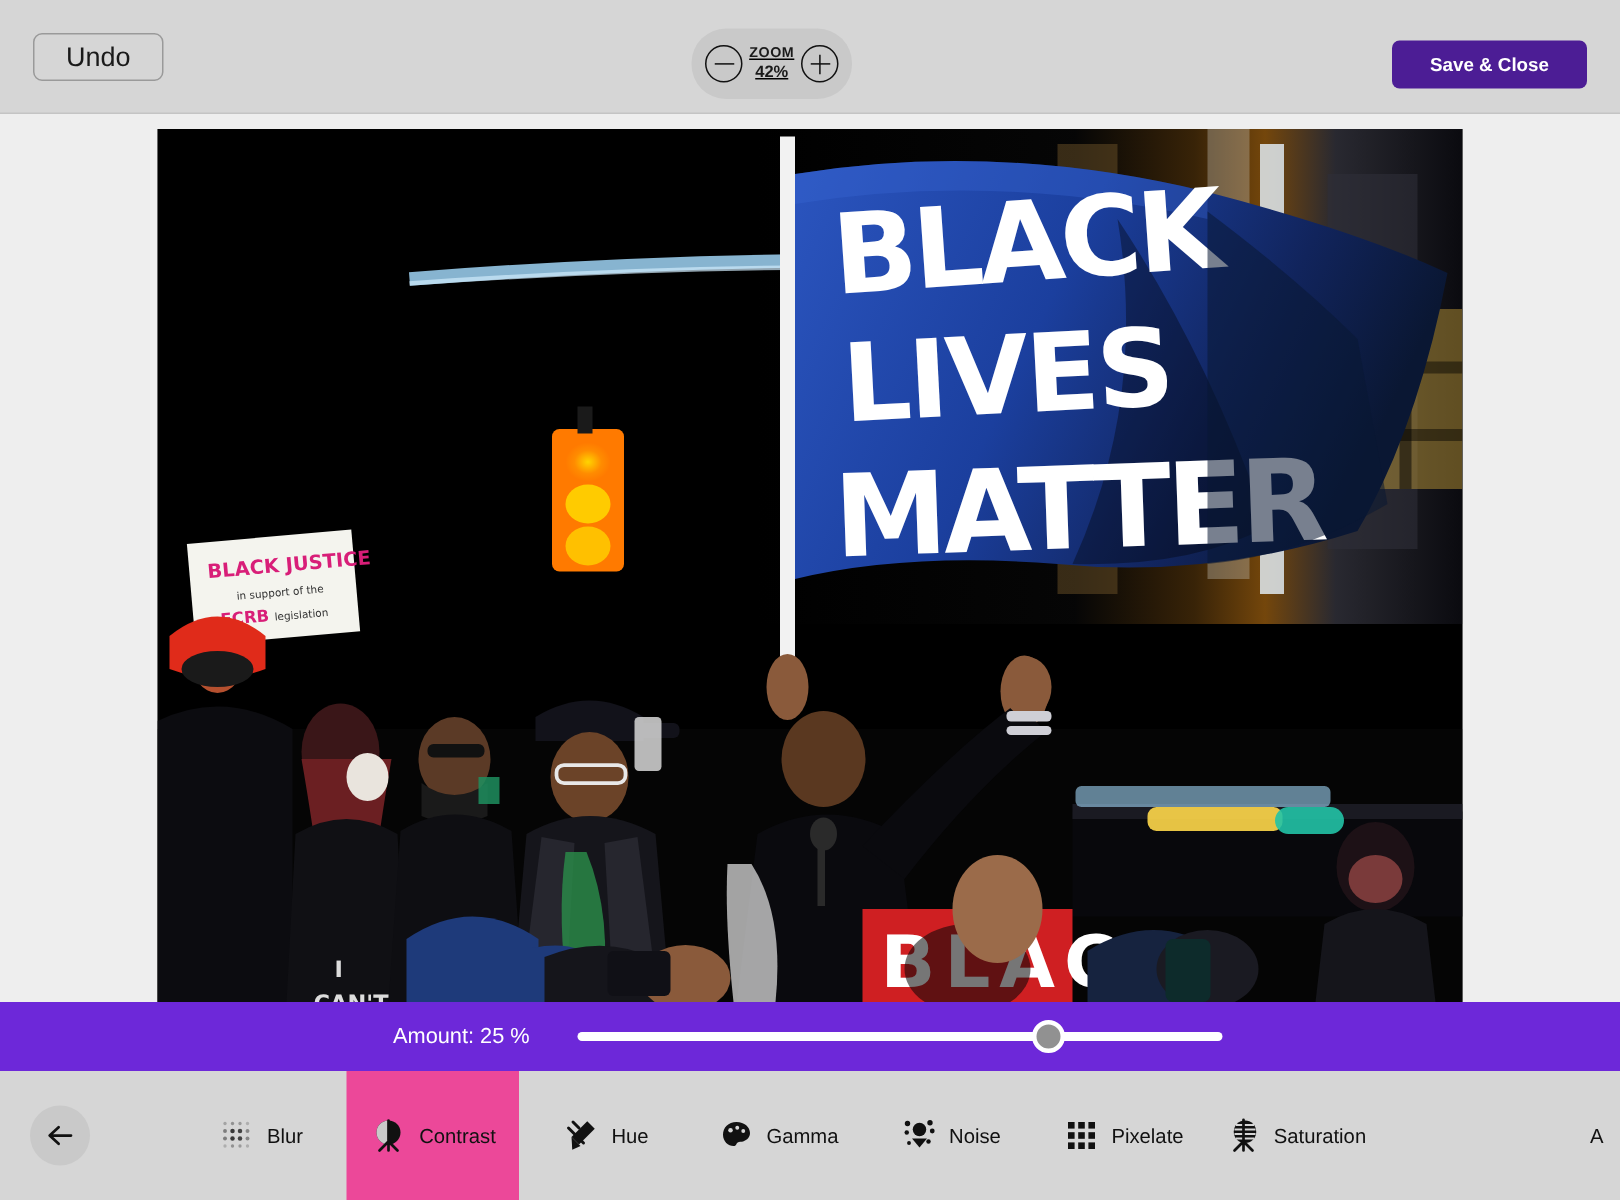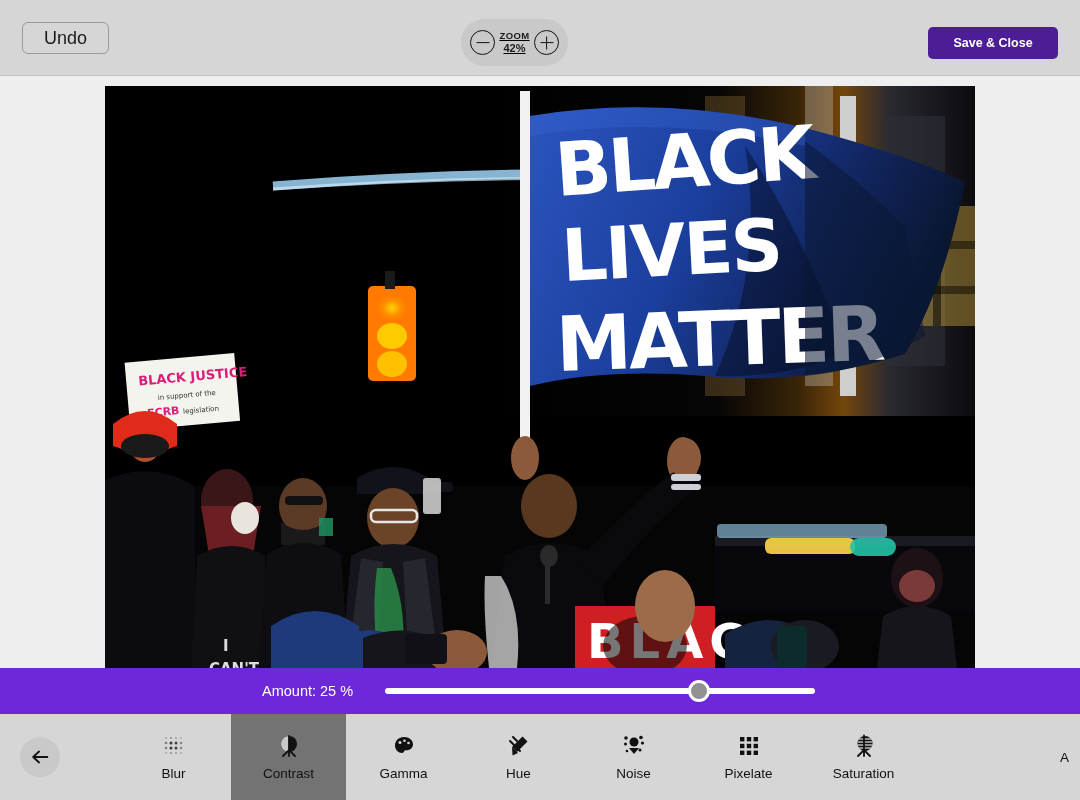--- a/index.html
+++ b/index.html
@@ -119,26 +119,26 @@
     background: #c9c9c9;
     display: flex; align-items: center; justify-content: center;
     cursor: pointer;
   }
   .filters {
     position: absolute; left: 116px; top: 0;
     height: 86px; display: flex; align-items: stretch;
   }
   .filter-item {
     width: 115px; height: 86px;
-    display: flex; flex-direction: column;
+    display: flex; flex-direction: row;
     align-items: center; justify-content: center;
     gap: 7px; cursor: pointer;
     background: transparent;
   }
-  .filter-item.active { background: #737373; }
+  .filter-item.active { background: #ec4899; }
   .filter-icon {
     width: 26px; height: 26px;
     display: flex; align-items: center; justify-content: center;
   }
   .filter-icon svg { display: block; }
   .filter-label {
     font-size: 13.5px; color: #111; white-space: nowrap;
   }
   .filter-cut {
     position: absolute; right: 0; top: 0; width: 20px; height: 86px;
@@ -372,39 +372,39 @@
             <path d="M12 2 a8 8 0 0 0 0 16 Z" fill="#c9c9c9"></path>
             <path d="M12 2 L12 22 M6 22 L12 16 L18 22" stroke="#111" stroke-width="1.8" fill="none" stroke-linecap="round"></path>
           </svg>
         </span>
         <span class="filter-label">Contrast</span>
       </div>
 
       <div class="filter-item">
         <span class="filter-icon">
           <svg width="24" height="24" viewBox="0 0 24 24">
+            <path d="M15.5 2.5 l5 5 -10.5 10.5 -5 -5 Z" fill="#111"></path>
+            <path d="M5 13 L11 19 L5.5 21.5 Z" fill="#111"></path>
+            <path d="M3 7 L13 17" stroke="#111" stroke-width="2" stroke-linecap="round"></path>
+            <path d="M6 3 L10 7" stroke="#111" stroke-width="2" stroke-linecap="round"></path>
+          </svg>
+        </span>
+        <span class="filter-label">Hue</span>
+      </div>
+
+      <div class="filter-item">
+        <span class="filter-icon">
+          <svg width="24" height="24" viewBox="0 0 24 24">
             <path d="M12 3 C6.5 3 3 6.8 3 11.5 C3 16 6.5 19 10 19 c2 0 1.6-1.6 2.8-2.4 1-.7 2.4-.2 3.6-.6 2.8-.9 4.6-3 4.6-5.6 C21 6.4 17.3 3 12 3 Z" fill="#111"></path>
             <circle cx="8" cy="8.5" r="1.5" fill="#d6d6d6"></circle>
             <circle cx="12.5" cy="6.8" r="1.3" fill="#d6d6d6"></circle>
             <circle cx="16.5" cy="9" r="1.3" fill="#d6d6d6"></circle>
           </svg>
         </span>
         <span class="filter-label">Gamma</span>
-      </div>
-
-      <div class="filter-item">
-        <span class="filter-icon">
-          <svg width="24" height="24" viewBox="0 0 24 24">
-            <path d="M15.5 2.5 l5 5 -10.5 10.5 -5 -5 Z" fill="#111"></path>
-            <path d="M5 13 L11 19 L5.5 21.5 Z" fill="#111"></path>
-            <path d="M3 7 L13 17" stroke="#111" stroke-width="2" stroke-linecap="round"></path>
-            <path d="M6 3 L10 7" stroke="#111" stroke-width="2" stroke-linecap="round"></path>
-          </svg>
-        </span>
-        <span class="filter-label">Hue</span>
       </div>
 
       <div class="filter-item">
         <span class="filter-icon">
           <svg width="24" height="24" viewBox="0 0 24 24">
             <circle cx="12" cy="8" r="4.5" fill="#111"></circle>
             <path d="M7 14 L12 20 L17 14 Z" fill="#111"></path>
             <circle cx="4" cy="4" r="1.8" fill="#111"></circle>
             <circle cx="19" cy="3.5" r="1.8" fill="#111"></circle>
             <circle cx="20.5" cy="9" r="1.6" fill="#111"></circle>

